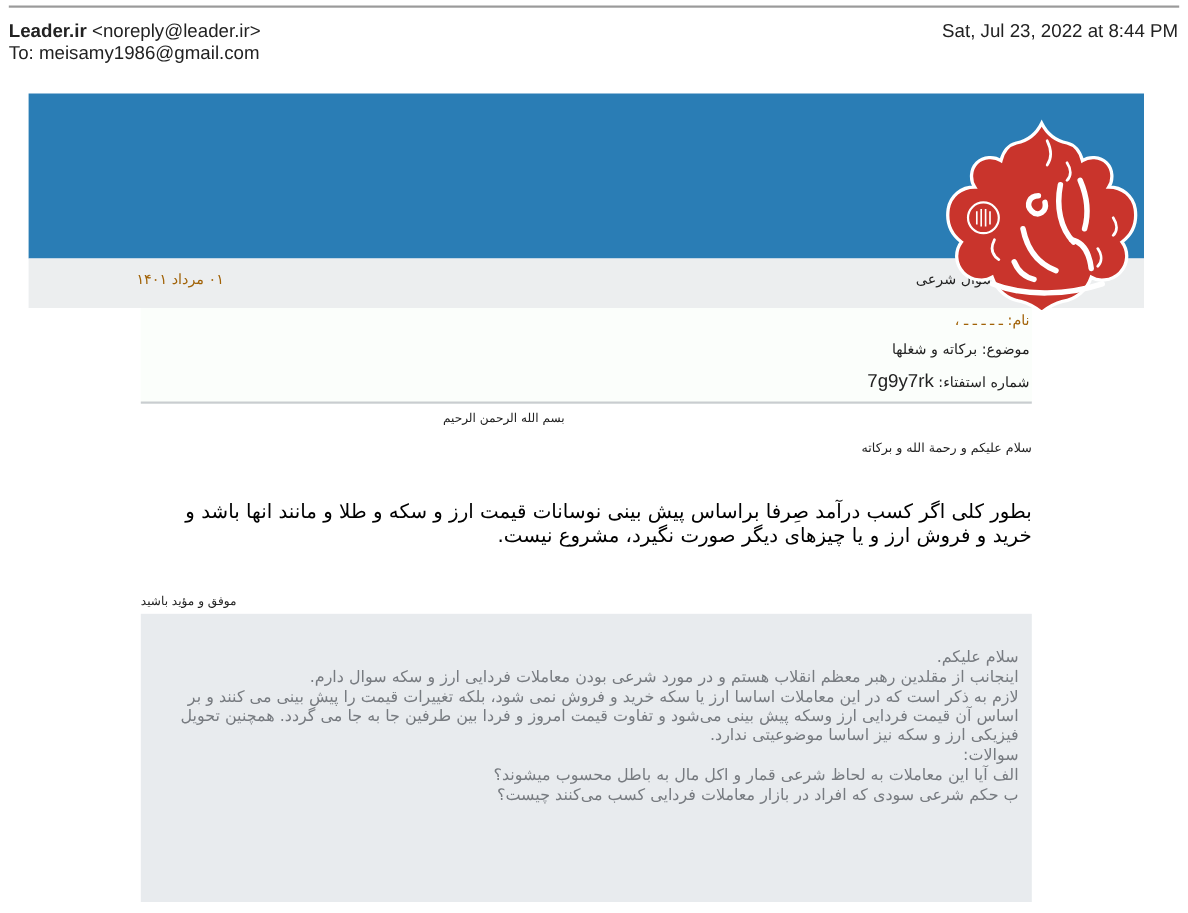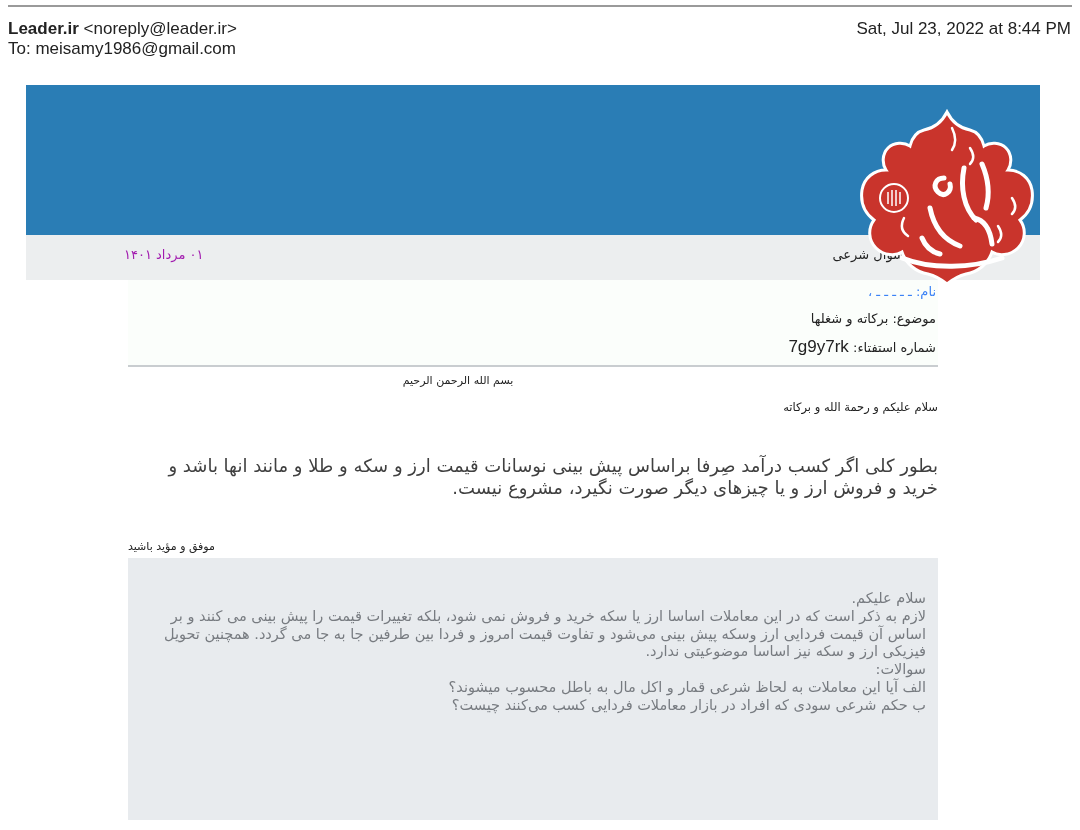--- a/index.html
+++ b/index.html
@@ -32,59 +32,59 @@
       background: #eceeef;
       direction: rtl;
     }
     .subbar-title {
       position: absolute; right: 136px; top: 12px;
       font-size: 13px; color: #222;
       font-family: "DejaVu Sans", sans-serif;
     }
     .subbar-date {
       position: absolute; left: 98px; top: 12px;
-      font-size: 13px; color: #a21caf;
+      font-size: 13px; color: #a16207;
       font-family: "DejaVu Sans", sans-serif;
     }
 
     .logo {
       position: absolute; left: 852px; top: 108px; width: 190px; height: 178px;
     }
 
     .meta-box {
       position: absolute; left: 128px; top: 280px; width: 810px; height: 87px;
       background: #fbfefb;
       border-bottom: 2px solid #c9cdd0;
       direction: rtl;
       font-family: "DejaVu Sans", sans-serif;
     }
     .meta-row {
       position: absolute; right: 2px; font-size: 13px; color: #222;
     }
-    .meta-name { top: 4px; letter-spacing: 2px; color: #3b82f6; }
+    .meta-name { top: 4px; letter-spacing: 2px; color: #a16207; }
     .meta-subject { top: 31px; }
     .meta-number { top: 57px; font-size: 13px; }
     .meta-number .code { font-family: "Liberation Sans", sans-serif; font-size: 17px; }
 
     .body-area {
       position: absolute; left: 128px; top: 370px; width: 810px;
       direction: rtl;
       font-family: "DejaVu Sans", sans-serif;
     }
     .bismillah {
       position: absolute; top: 4px; left: 0; width: 660px;
       text-align: center; font-size: 11px; color: #222;
     }
     .greeting {
       position: absolute; top: 30px; right: 0;
       font-size: 11.5px; color: #222;
     }
     .answer {
       position: absolute; top: 85px; right: 0; width: 800px;
-      font-size: 18px; line-height: 22px; color: #404040;
+      font-size: 18px; line-height: 22px; color: #000000;
       text-align: right;
     }
     .closing {
       position: absolute; top: 170px; left: 0;
       font-size: 11px; color: #222; font-weight: normal;
     }
 
     .question-box {
       position: absolute; left: 128px; top: 558px; width: 810px; height: 262px;
       background: #e8ebee;
@@ -159,17 +159,18 @@
 
 <div class="body-area">
   <div class="bismillah">بسم الله الرحمن الرحیم</div>
   <div class="greeting">سلام علیکم و رحمة الله و برکاته</div>
   <div class="answer">بطور کلی اگر کسب درآمد صِرفا براساس پیش بینی نوسانات قیمت ارز و سکه و طلا و مانند انها باشد و خرید و فروش ارز و یا چیزهای دیگر صورت نگیرد، مشروع نیست.</div>
   <div class="closing">موفق و مؤید باشید</div>
 </div>
 
 <div class="question-box">
   <p>سلام علیکم.</p>
+  <p>اینجانب از مقلدین رهبر معظم انقلاب هستم و در مورد شرعی بودن معاملات فردایی ارز و سکه سوال دارم.</p>
   <p>لازم به ذکر است که در این معاملات اساسا ارز یا سکه خرید و فروش نمی شود، بلکه تغییرات قیمت را پیش بینی می کنند و بر اساس آن قیمت فردایی ارز وسکه پیش بینی می‌شود و تفاوت قیمت امروز و فردا بین طرفین جا به جا می گردد. همچنین تحویل فیزیکی ارز و سکه نیز اساسا موضوعیتی ندارد.</p>
   <p>سوالات:</p>
   <p>الف آیا این معاملات به لحاظ شرعی قمار و اکل مال به باطل محسوب میشوند؟</p>
   <p>ب حکم شرعی سودی که افراد در بازار معاملات فردایی کسب می‌کنند چیست؟</p>
 </div>
 
 </body></html>

